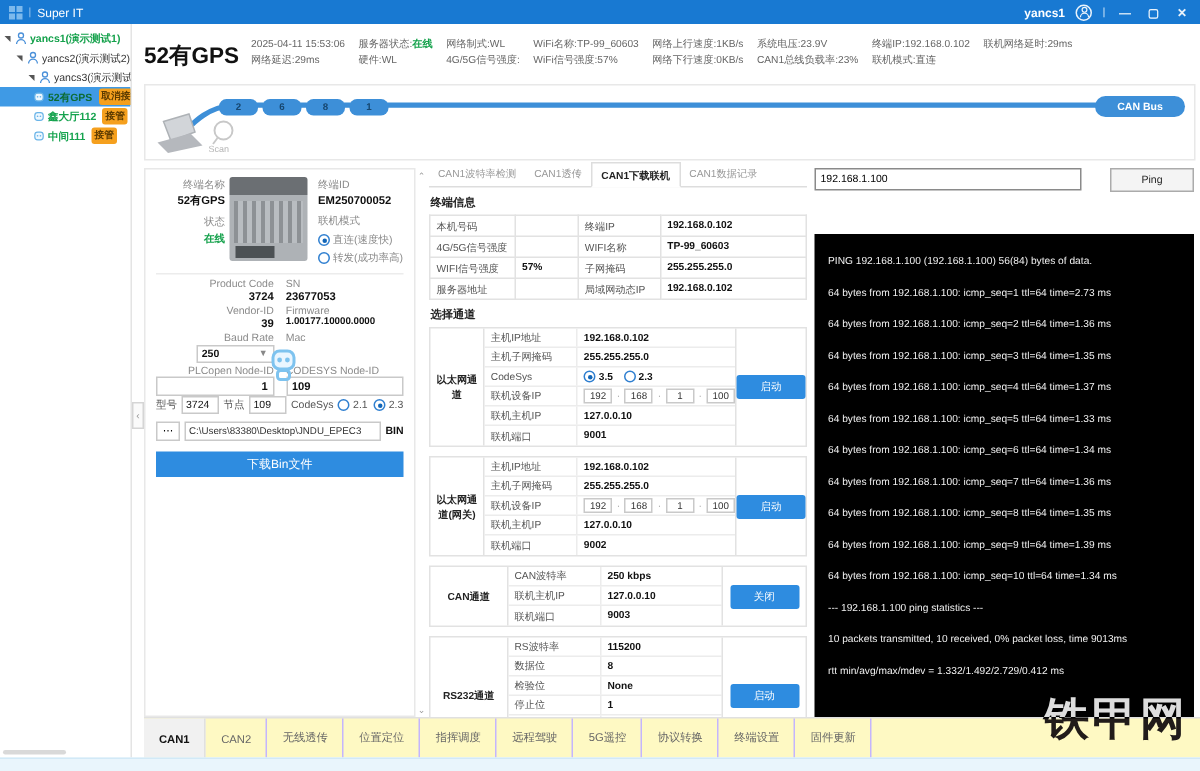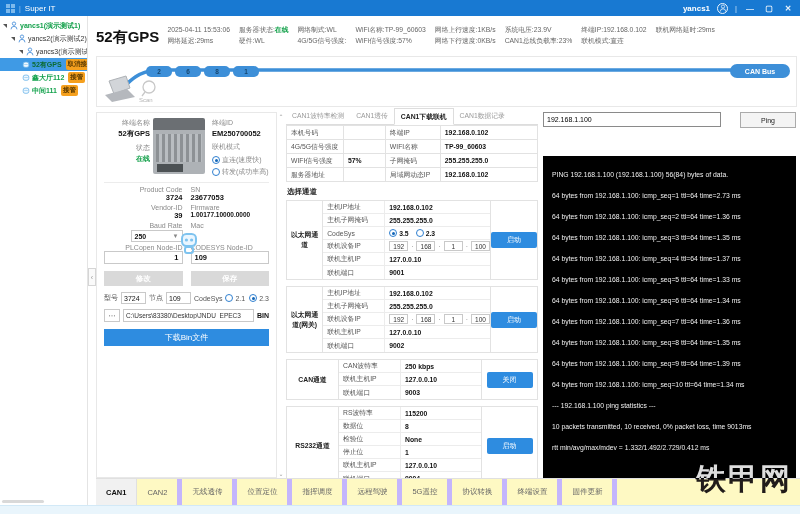--- a/index.html
+++ b/index.html
@@ -143,21 +143,21 @@
                 font-family:"Liberation Sans",sans-serif; }
   .ping-btn { width:56px; height:16px; background:#f4f4f4; border:1px solid #ababab; font-size:7px;
               color:#222; cursor:pointer; font-family:"Liberation Sans",sans-serif; }
   .console { position:absolute; left:0; right:0; top:44px; bottom:0; background:#000; color:#f0f0f0;
              font-size:6.8px; padding:8px 9px; overflow:hidden; }
   .console div { line-height:21px; white-space:nowrap; }
 
   
   .bottom-tabs { position:absolute; left:96px; right:0; bottom:9px; height:27px; background:#fef9c3;
                  border-top:1px solid #e0e0e0; display:flex; font-size:7.5px; color:#666; }
-  .btab { padding:0 10px; display:flex; align-items:center; cursor:pointer; border-right:5px solid #c4b5fd;
+  .btab { padding:0 10px; display:flex; align-items:center; cursor:pointer; border-right:1px solid #c4b5fd;
           white-space:nowrap; }
   .btab.active { background:#f1f1f1; color:#111; font-weight:bold; border-right:1px solid #e0e0e0; }
 
   .bottom-strip { position:absolute; left:0; right:0; bottom:0; height:9px; background:#e9f5fc;
                   border-top:1px solid #d2e9f7; }
 
   .watermark { position:absolute; right:8px; bottom:14px; font-size:30px; font-weight:bold;
                letter-spacing:2px; color:#ddd; mix-blend-mode:difference; z-index:9; pointer-events:none; }
 </style>
 </head>
@@ -365,24 +365,20 @@
             <rect x="3.5" y="9.5" width="4" height="3" rx="1" fill="none" stroke="#7ec3ef" stroke-width="1"></rect>
           </svg>
       </span>
       <div class="prop"><span>PLCopen Node-ID</span>
         <input class="nid-input right" value="1" style="">
       </div>
       <div class="prop left-al"><span>CODESYS Node-ID</span>
         <input class="nid-input" value="109" style="">
       </div>
     </div>
-    <div class="dp-btn-row">
-      <button class="grey-btn">修改</button>
-      <button class="grey-btn">保存</button>
-    </div>
     <div class="model-row">
       <span>型号</span>
       <input class="mini-input" value="3724" style="">
       <span>节点</span>
       <input class="mini-input" value="109" style="">
       <span>CodeSys</span>
       <span style="display:flex;gap:4px">
           <span class="radio-row">
             <span class="radio"></span>
             <span>2.1</span>
@@ -406,20 +402,21 @@
     <span>⌄</span>
   </div>
 
   <div class="center-panel">
     <div class="ctabs">
         <div class="ctab">CAN1波特率检测</div>
         <div class="ctab">CAN1透传</div>
         <div class="ctab active">CAN1下载联机</div>
         <div class="ctab">CAN1数据记录</div>
       </div>
+    <div class="sec-title">终端信息</div>
     <table class="info-table">
         <tbody>
           <tr>
             <td class="lbl">本机号码</td>
             <td class="val"></td>
             <td class="lbl2">终端IP</td>
             <td class="val">192.168.0.102</td>
           </tr>
           <tr>
             <td class="lbl">4G/5G信号强度</td>

